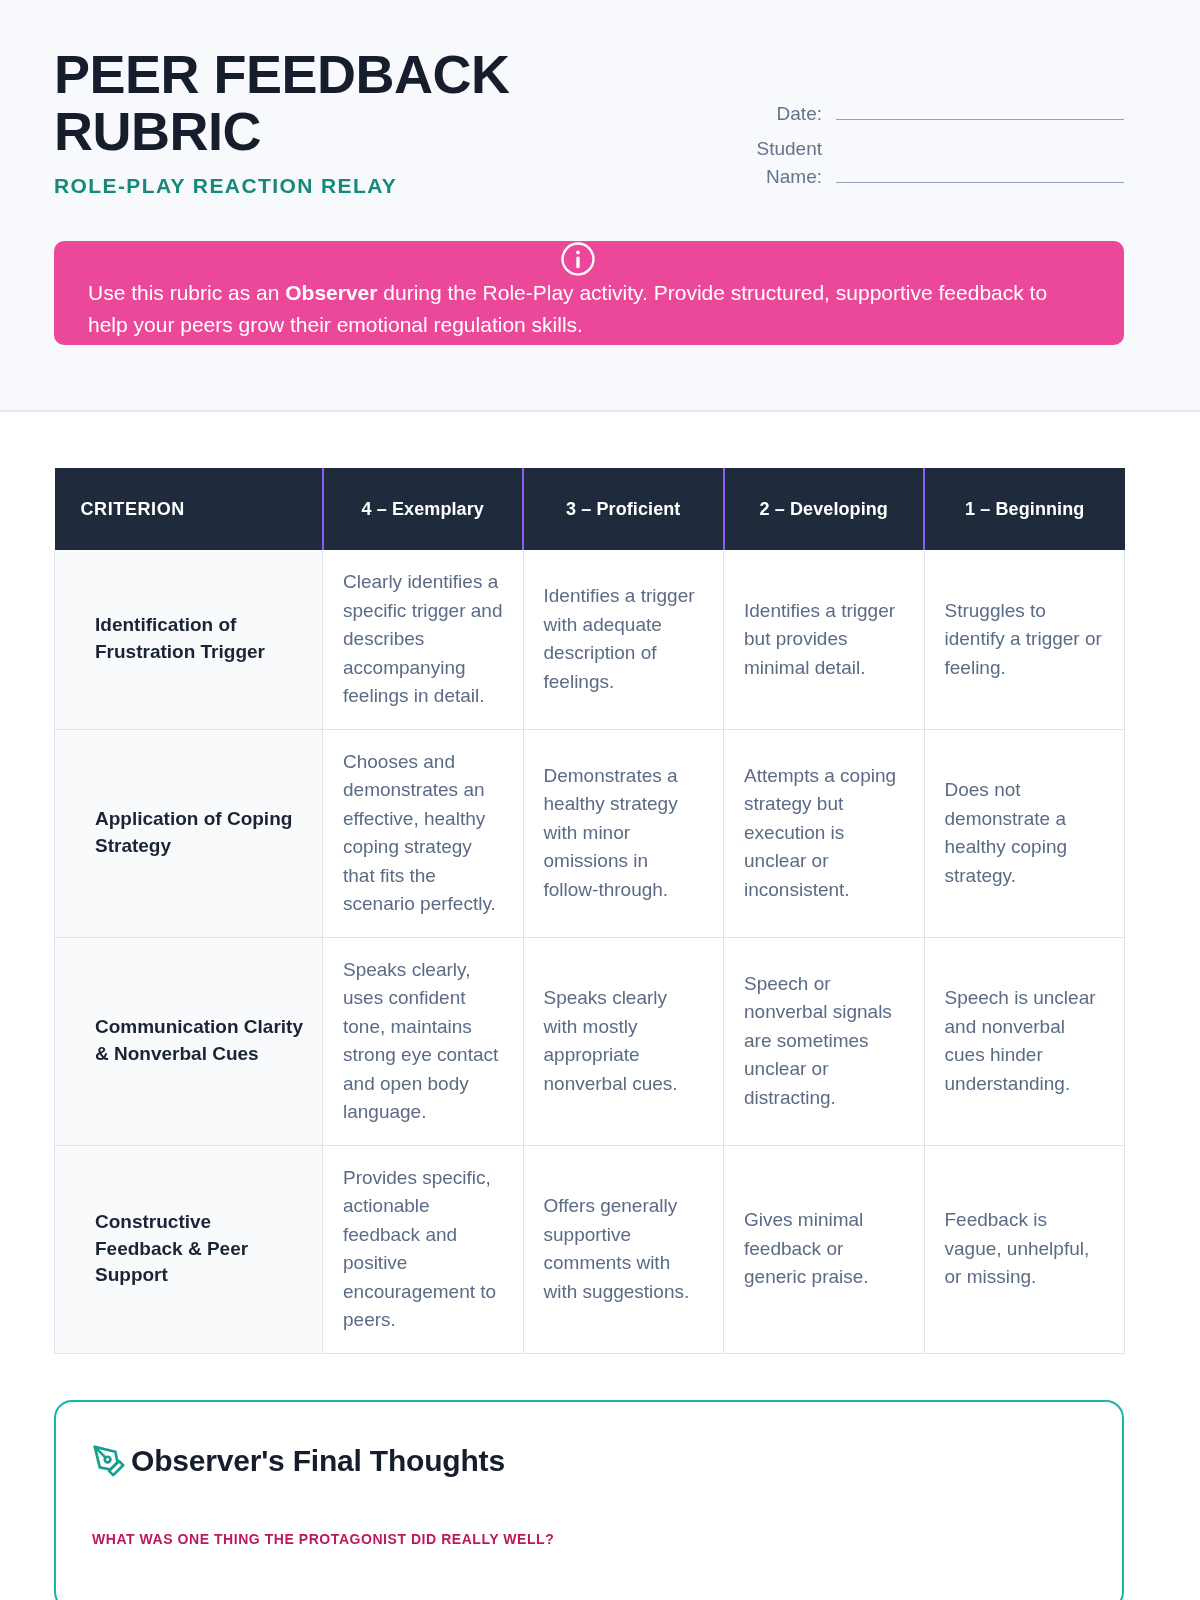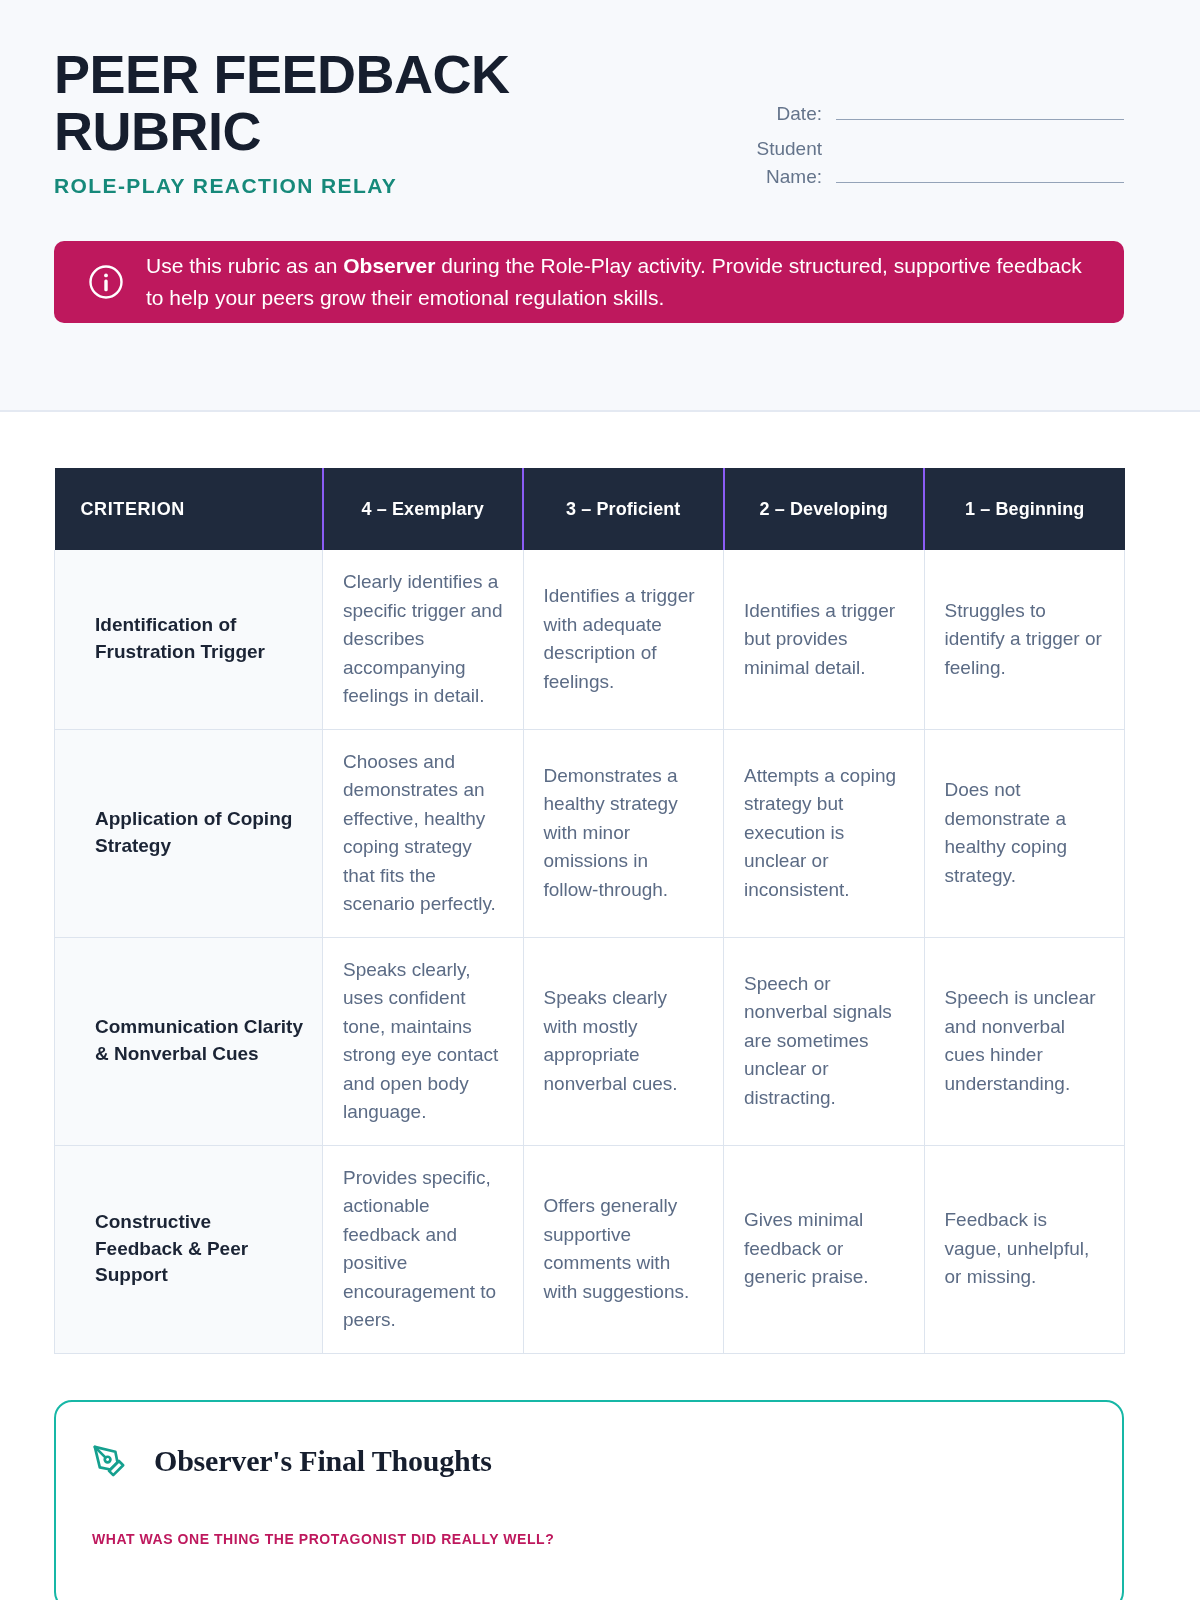--- a/index.html
+++ b/index.html
@@ -43,23 +43,23 @@
     font-size: 19px; color: #64748b; font-weight: 400;
     text-align: right; line-height: 1.45; width: 118px; flex: none;
   }
   .meta-line {
     flex: 1; height: 1px; background: #94a3b8;
     margin-left: 14px; margin-bottom: 7px;
   }
 
   
   .banner {
-    position: absolute; left: 54px; top: 241px; width: 1070px; height: 82px;
-    background: #be185d; border-radius: 10px;
-    display: flex; align-items: center; padding: 0 34px;
+    position: absolute; left: 54px; top: 241px; width: 1070px; height: 104px;
+    background: #ec4899; border-radius: 10px;
+    display: flex; align-items: center; padding: 0 34px; flex-direction: column;
   }
   .banner-icon { flex: none; width: 36px; height: 36px; margin-right: 22px; }
   .banner-text {
     color: #ffffff; font-size: 21px; line-height: 1.52; font-weight: 400;
   }
   .banner-text b { font-weight: 700; }
 
   
   .table-wrap { position: absolute; left: 54px; top: 468px; width: 1070px; }
   table.rubric { width: 1070px; border-collapse: collapse; table-layout: fixed; }
@@ -100,21 +100,21 @@
     line-height: 1.42;
   }
   table.rubric tbody td:last-child { border-right: 1px solid #dde4ee; }
 
   
   .final-card {
     position: absolute; left: 54px; top: 1400px; width: 1070px; height: 210px;
     border: 2.5px solid #17b7a6; border-radius: 18px;
     background: #ffffff; padding: 42px 36px 0 36px;
   }
-  .final-head { display: flex; align-items: flex-end; gap: 28px; font-family: Liberation Serif, serif; }
+  .final-head { display: flex; align-items: flex-end; gap: 5px; }
   .pen-icon { width: 34px; height: 34px; flex: none; }
   .final-title {
     font-size: 30px; font-weight: 800; color: #161e2e; letter-spacing: -0.2px;
   }
   .final-question {
     margin-top: 53px;
     font-size: 14px; font-weight: 700; letter-spacing: 0.55px;
     color: #be185d; text-transform: uppercase;
   }
 </style>

